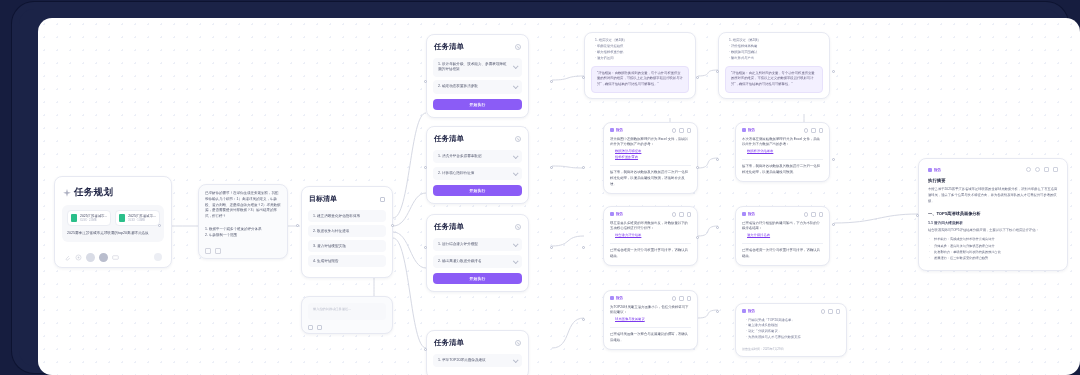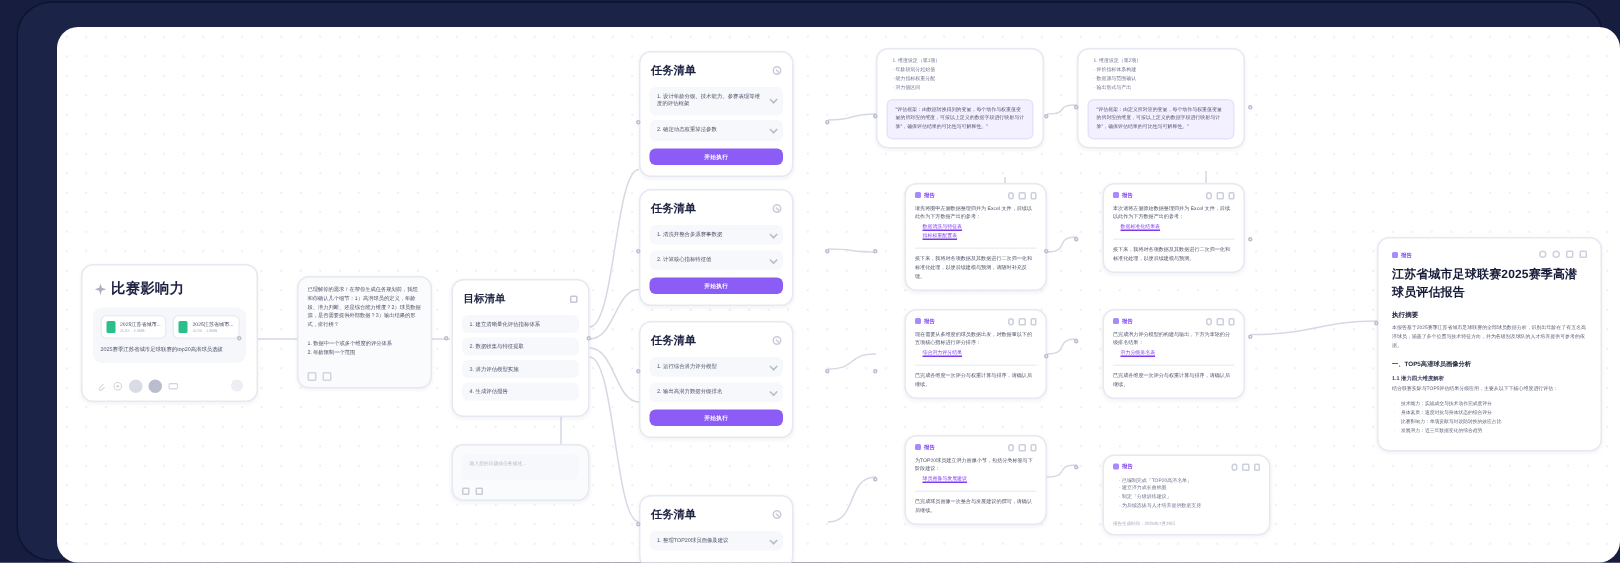--- a/index.html
+++ b/index.html
@@ -167,21 +167,21 @@
           <path d="M766,96 C766,110 766,112 766,122"></path>
         </g>
       </svg>
 
       <div class="node" style="left:16px; top:158px;">
         <div class="card chat-card">
           <div class="chat-title">
             <svg class="ic" viewBox="0 0 10 10">
               <path d="M5 0 L6.1 3.6 L9.8 4.8 L6.1 6 L5 9.6 L3.9 6 L0.2 4.8 L3.9 3.6 Z" fill="#6b7090"></path>
             </svg>
-            <span>比赛影响力</span>
+            <span>任务规划</span>
           </div>
           <div class="chat-body">
             <div class="chiprow">
               <div class="chip">
                 <div class="fi"></div>
                 <div class="tx">
                   <div class="t1">2025江苏省城市...</div>
                   <div class="t2">XLSX · 2.3MB</div>
                 </div>
               </div>
@@ -491,21 +491,20 @@
               <span class="bi"></span>
               <span>报告</span>
             </div>
             <div class="doc-ics">
               <i></i>
               <i></i>
               <i class="sq"></i>
               <i class="sq"></i>
             </div>
           </div>
-          <div class="doc-title">江苏省城市足球联赛2025赛季高潜球员评估报告</div>
           <div class="doc-h2">执行摘要</div>
           <div class="doc-p">本报告基于2025赛季江苏省城市足球联赛的全部球员数据分析，识别出年龄在了有五名高潜球员，涵盖了多个位置与技术特征方向，并为各级别及球队的人才培养提供可参考的依据。</div>
           <div class="doc-h3">一、TOP5高潜球员画像分析</div>
           <div class="doc-h4">1.1 潜力四大维度解析</div>
           <div class="doc-p">结合联赛实际与TOP5评估结果分级应用，主要从以下下核心维度进行评估：</div>
           <div class="doc-ul">
             <div>技术能力：实战成交与技术动作完成度评分</div>
             <div>身体素质：速度对抗与身体状态的综合评分</div>
             <div>比赛影响力：单场贡献与对攻防转换的效应占比</div>
             <div>发展潜力：近三年数据变化的综合趋势</div>

